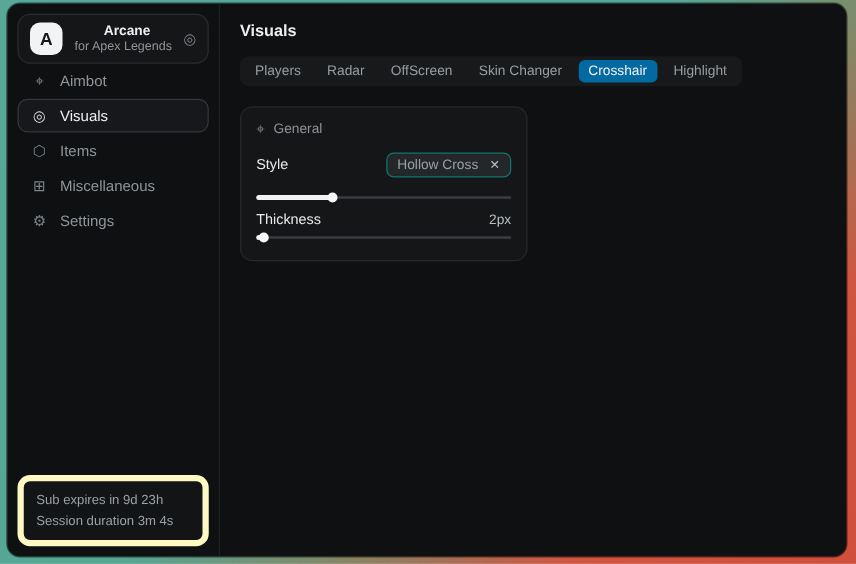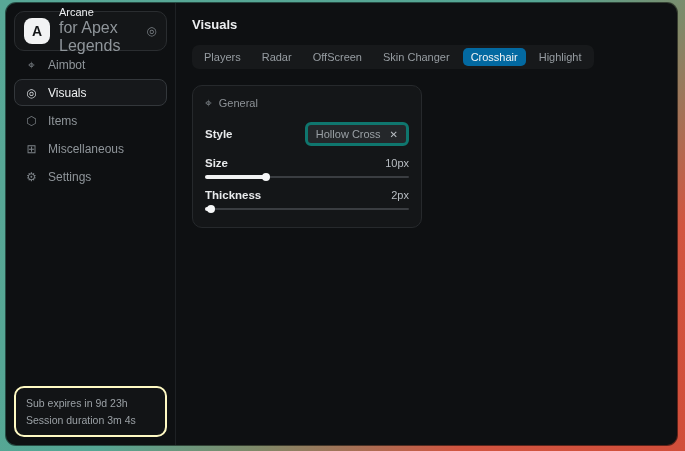--- a/index.html
+++ b/index.html
@@ -14,60 +14,60 @@
   
   .sidebar { width:170px; flex:0 0 170px; position:relative;
     border-right:1px solid #1e2124; padding:8px; }
   .side-header { display:flex; align-items:center; gap:9px;
     background:#141618; border:1px solid #2a2d30; border-radius:10px;
     padding:7px 9px; height:40px; }
   .logo-badge { width:26px; height:26px; background:#f2f3f4; color:#141618;
     border-radius:8px; display:flex; align-items:center; justify-content:center;
     font-weight:bold; font-size:14px; }
   .side-header .titles { flex:1; line-height:1.15; }
-  .app-title { color:#eceef0; font-size:11px; font-weight:normal; }
-  .app-subtitle { color:#8f959a; font-size:16px; }
+  .app-title { color:#eceef0; font-size:11px; font-weight:bold;margin-left:24px; }
+  .app-subtitle { color:#8f959a; font-size:10px;text-align:right; }
   .target-ico { color:#7c8287; font-size:12px; }
   .category-label { color:#6a7076; font-size:10px; margin:14px 0 6px 8px; }
   .nav-item { display:flex; align-items:center; gap:9px; height:27px;
     padding:0 9px; border-radius:8px; color:#8f959a; font-size:12px;
     border:1px solid transparent; margin-bottom:1px; cursor:default; }
   .nav-item .ico { width:15px; text-align:center; font-size:12px; color:#7c8287; }
   .nav-item.active { background:#16181b; border-color:#33373b; color:#eef0f1; }
   .nav-item.active .ico { color:#d7dadd; }
   .side-footer { position:absolute; left:8px; right:8px; bottom:8px;
-    background:#121416; border:2px solid #fef9c3; border-radius:10px;
+    background:#121416; border:5px solid #fef9c3; border-radius:10px;
     padding:7px 10px; }
   .side-footer div { color:#9aa0a5; font-size:10.5px; line-height:1.55; }
 
   
   .main { flex:1; position:relative; padding:14px 16px; }
   .page-title { color:#eceef0; font-size:13px; font-weight:bold; margin-bottom:13px; }
   .tabbar { display:inline-flex; align-items:center; gap:5px;
     background:#17191b; border-radius:7px; padding:3px 4px; }
   .tab { color:#979da2; font-size:11px; padding:3px 8px; border-radius:5px;
     white-space:nowrap; }
   .tab.active { background:#0369a1; color:#f2f3f4; }
 
   .panel { width:230px; margin-top:16px; background:#141618;
     border:1px solid #26292c; border-radius:10px; padding:10px 12px 14px; }
   .panel-head { display:flex; align-items:center; gap:7px; color:#8d9297;
     font-size:11px; margin-bottom:12px; }
   .panel-head .ico { font-size:12px; color:#7c8287; }
   .row { display:flex; align-items:center; justify-content:space-between;
     margin-bottom:11px; }
   .lbl-dim { color:#9aa0a5; font-size:11.5px; }
-  .lbl-strong { color:#e8eaec; font-size:11.5px; font-weight:bold; }
+  .lbl-strong { color:#e8eaec; font-size:11.5px; font-weight:normal; }
   .val { color:#b9bec3; font-size:11px; }
   .enable-controls { display:flex; align-items:center; gap:8px; }
   .checkbox { width:13px; height:13px; background:#f5f6f7; border-radius:3.5px; }
   .keybind-box { width:16px; height:16px; border:1.5px solid #53575b;
     border-radius:5px; background:transparent; }
   .dropdown { display:flex; align-items:center; gap:9px; background:#24272a;
-    border:3px solid #0f766e; border-radius:6px; padding:3px 8px; }
+    border:1px solid #0f766e; border-radius:6px; padding:3px 8px; }
   .dropdown .dd-value { color:#9aa0a5; font-size:11px; }
   .dropdown .dd-clear { color:#b9bec3; font-size:10px; }
   .slider { position:relative; height:9px; margin:2px 0 4px; }
   .slider .track { position:absolute; left:0; right:0; top:3.5px; height:2.5px;
     background:#3a3d41; border-radius:2px; }
   .slider .fill { position:absolute; left:0; top:3px; height:3.5px;
     background:#f2f3f4; border-radius:2px; }
   .slider .thumb { position:absolute; top:0.5px; width:8px; height:8px;
     background:#f6f7f8; border-radius:50%; transform:translateX(-4px); }
 </style>
@@ -136,24 +136,20 @@
 
 
       <div class="row">
         <span class="lbl-strong">Style</span>
         <span class="dropdown">
           <span class="dd-value">Hollow Cross</span>
           <span class="dd-clear">✕</span>
         </span>
       </div>
 
-      <div class="row" style="margin-bottom:3px;">
-        <span class="lbl-strong">Size</span>
-        <span class="val">10px</span>
-      </div>
       <div class="slider">
         <div class="track"></div>
         <div class="fill" style="width: 30%;"></div>
         <div class="thumb" style="left: 30%;"></div>
       </div>
 
       <div class="row" style="margin:8px 0 3px;align-items:flex-end;">
         <span class="lbl-strong">Thickness</span>
         <span class="val">2px</span>
       </div>

